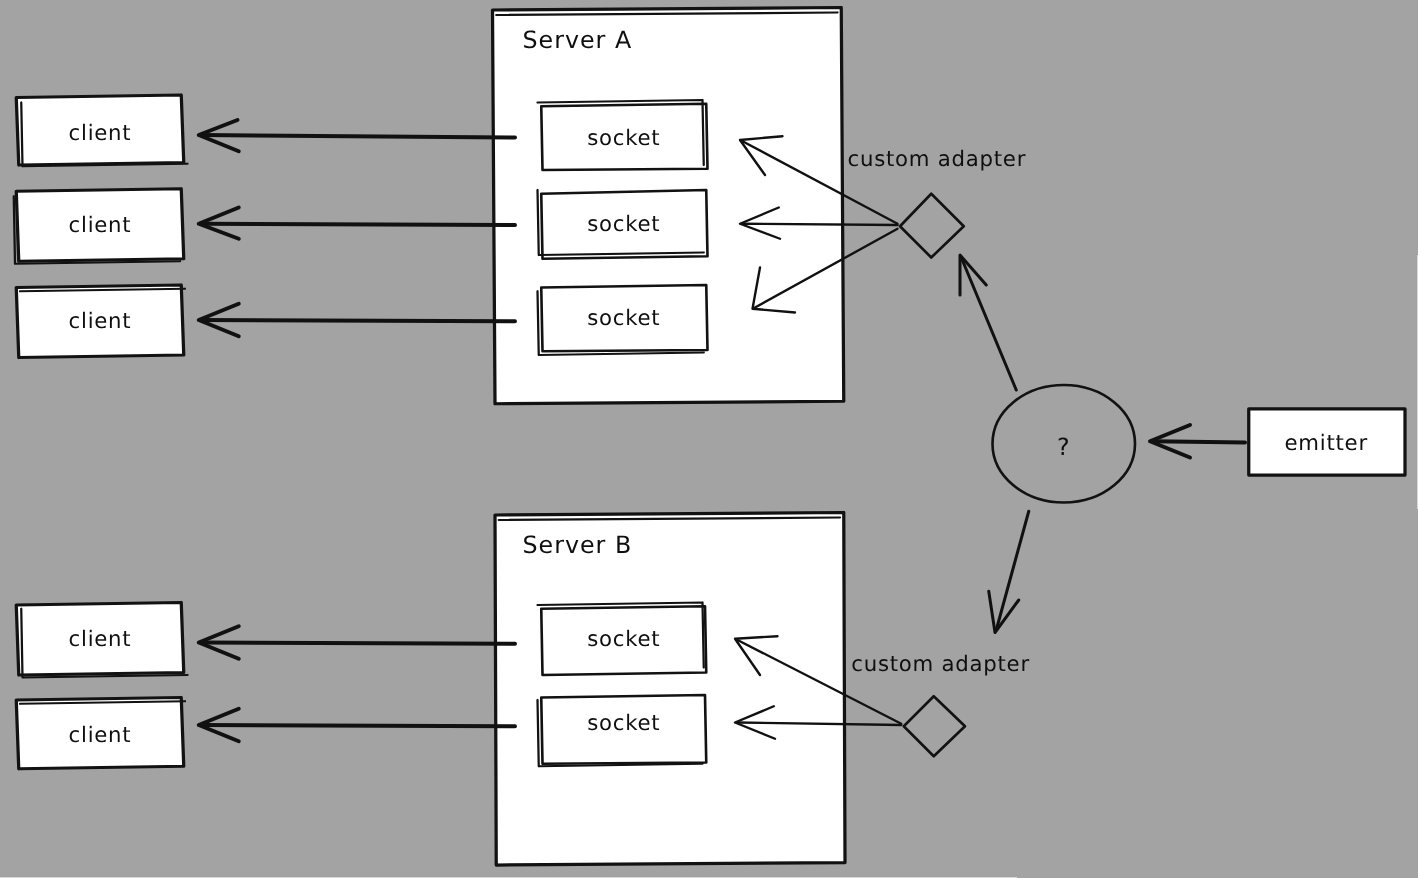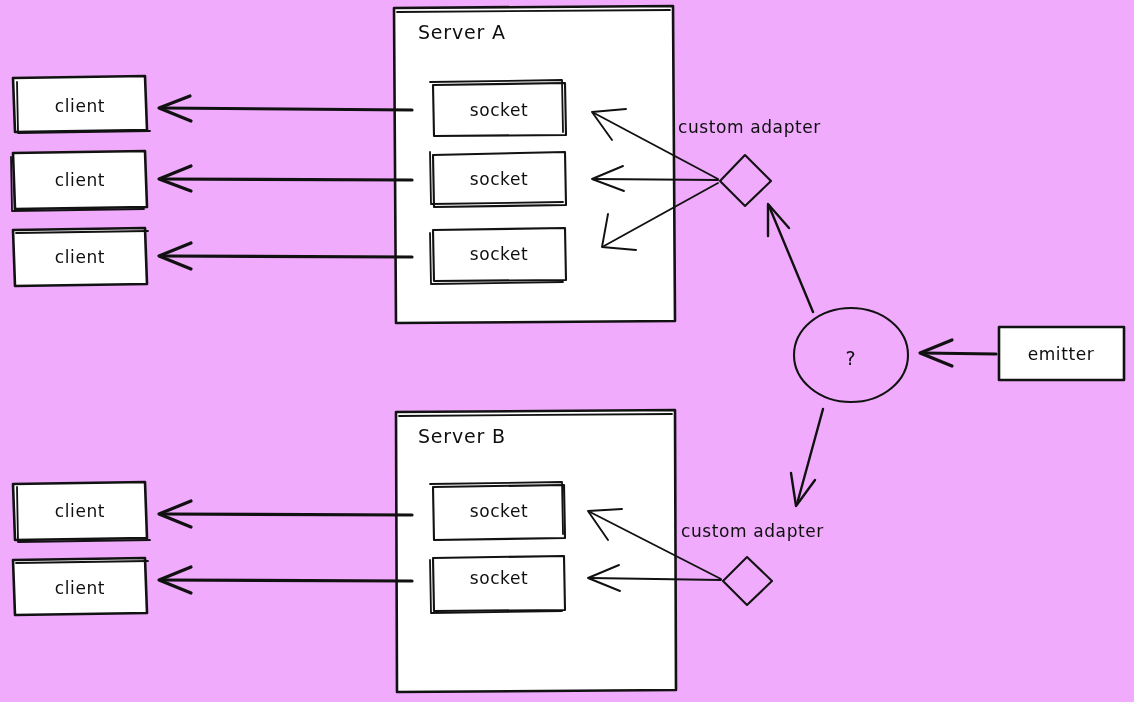--- a/index.html
+++ b/index.html
@@ -8,21 +8,21 @@
     padding: 0;
     background: #ffffff;
   }
   body {
     font-family: "DejaVu Sans", sans-serif;
   }
   #canvas-wrap {
     position: relative;
     width: 1134px;
     height: 702px;
-    background: #f0abfc;
+    background: #a3a3a3;
     overflow: hidden;
   }
   svg#diagram {
     position: absolute;
     left: 0;
     top: 0;
     width: 1134px;
     height: 702px;
     display: block;
   }

